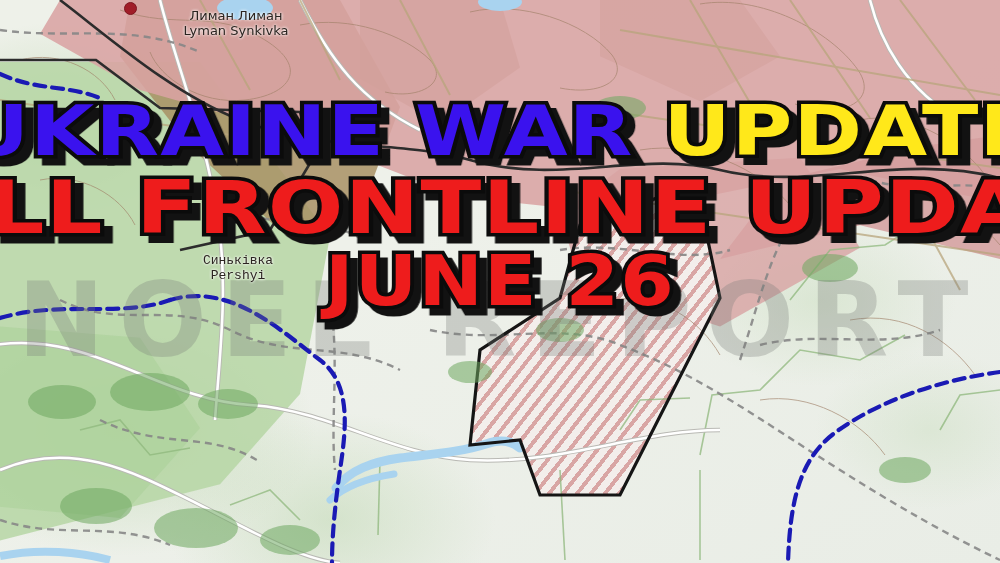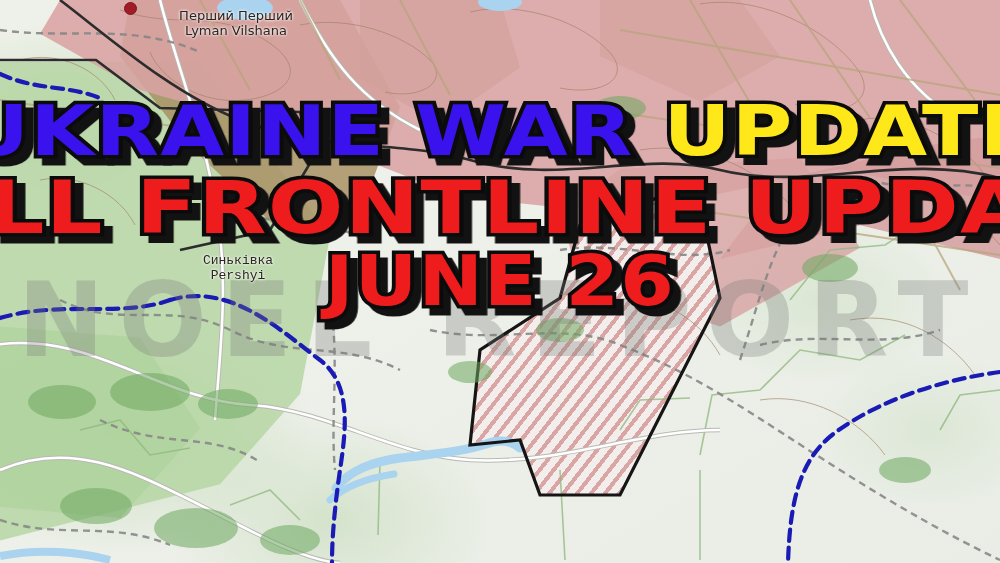--- a/index.html
+++ b/index.html
@@ -320,22 +320,22 @@
       <ellipse cx="905" cy="470" rx="26" ry="13"></ellipse>
       <ellipse cx="470" cy="372" rx="22" ry="11"></ellipse>
     </g>
   </svg>
 
   <div id="poi-dot"></div>
 
   <div id="watermark">NOEL REPORT</div>
 
   <div class="place-label" id="label-lyman-pershyi">
-    <span class="cyr">Перший Перший</span>
-    <span class="lat">Lyman Vilshana</span>
+    <span class="cyr">Лиман Лиман</span>
+    <span class="lat">Lyman Synkivka</span>
   </div>
 
 
   <div class="place-label" id="label-synkivka">
     <span class="cyr">Синьківка</span>
     <span class="lat">Pershyi</span>
   </div>
 
   <div id="title-block">
 

